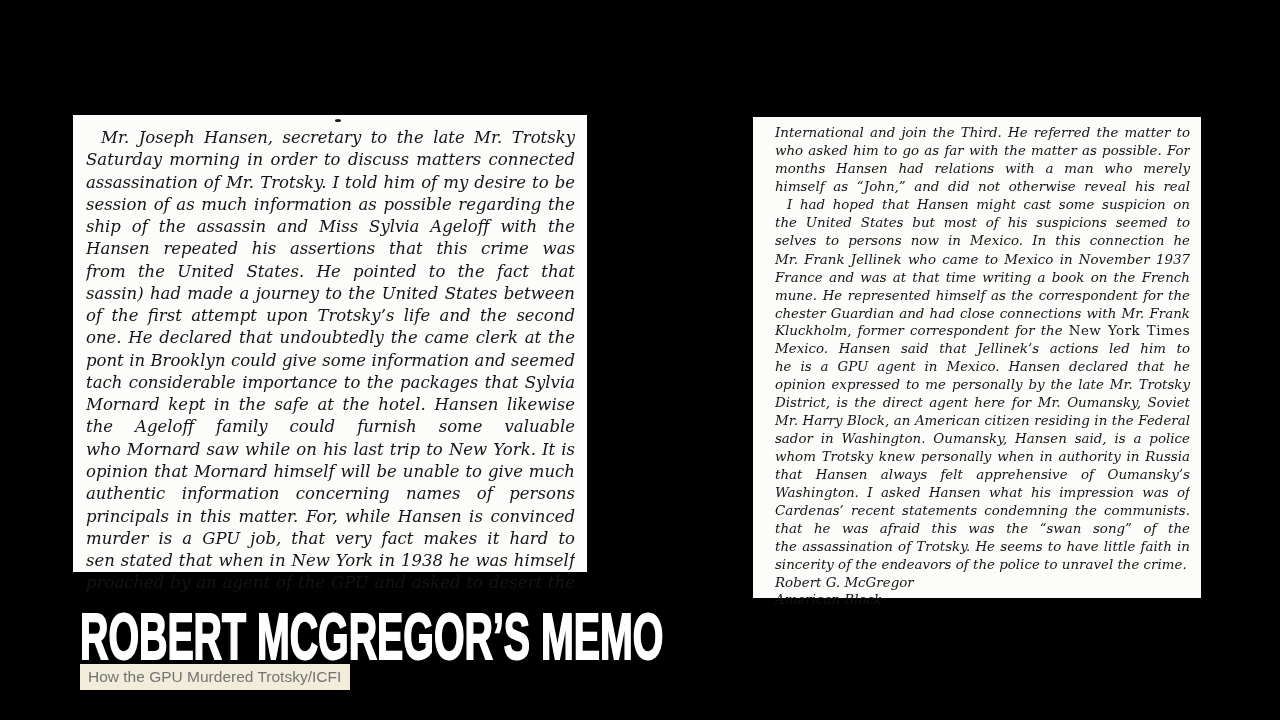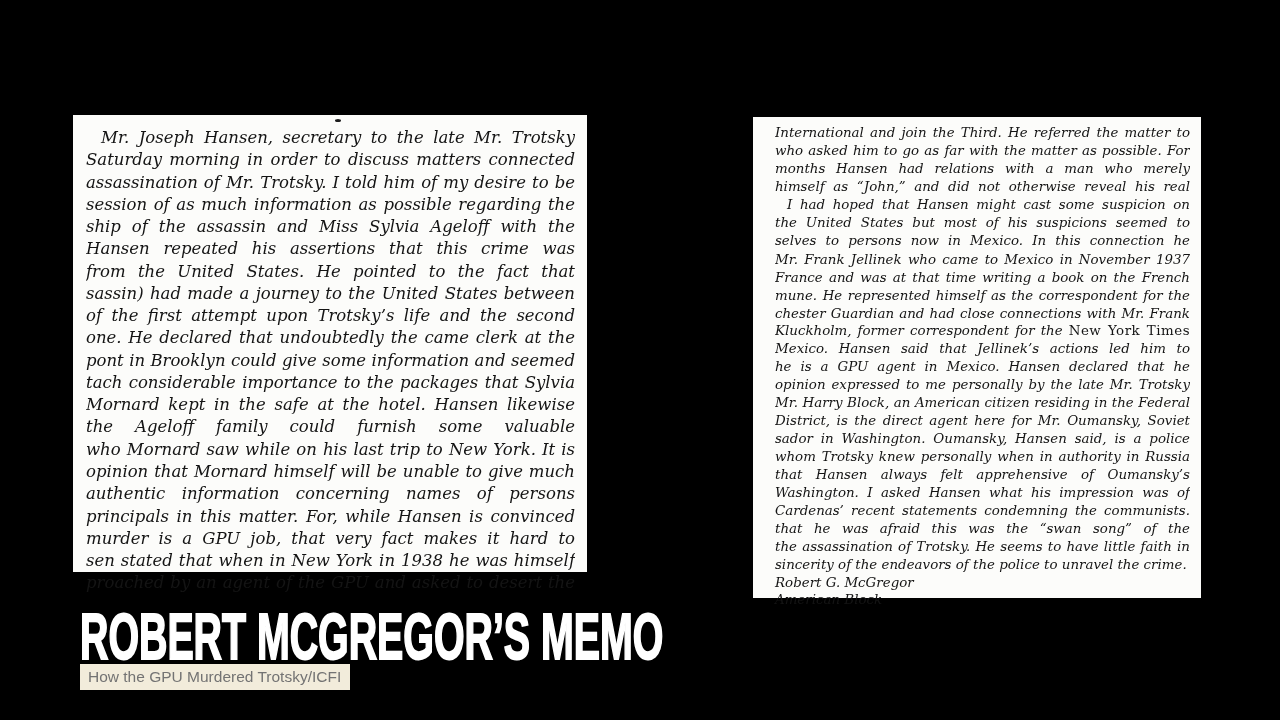--- a/index.html
+++ b/index.html
@@ -124,22 +124,22 @@
         <div class="line">the United States but most of his suspicions seemed to attach them-</div>
         <div class="line">selves to persons now in Mexico. In this connection he mentioned a</div>
         <div class="line">Mr. Frank Jellinek who came to Mexico in November 1937 from</div>
         <div class="line">France and was at that time writing a book on the French Com-</div>
         <div class="line">mune. He represented himself as the correspondent for the Man-</div>
         <div class="line">chester Guardian and had close connections with Mr. Frank</div>
         <div class="line">Kluckholm, former correspondent for the <span class="roman">New York Times</span> in</div>
         <div class="line">Mexico. Hansen said that Jellinek’s actions led him to believe that</div>
         <div class="line">he is a GPU agent in Mexico. Hansen declared that he shared the</div>
         <div class="line">opinion expressed to me personally by the late Mr. Trotsky that</div>
+        <div class="line">District, is the direct agent here for Mr. Oumansky, Soviet Ambas-</div>
         <div class="line">Mr. Harry Block, an American citizen residing in the Federal</div>
-        <div class="line">District, is the direct agent here for Mr. Oumansky, Soviet Ambas-</div>
         <div class="line">sador in Washington. Oumansky, Hansen said, is a police officer</div>
         <div class="line">whom Trotsky knew personally when in authority in Russia and</div>
         <div class="line">that Hansen always felt apprehensive of Oumansky’s presence in</div>
         <div class="line">Washington. I asked Hansen what his impression was of President</div>
         <div class="line">Cardenas’ recent statements condemning the communists. He said</div>
         <div class="line">that he was afraid this was the “swan song” of the investigation of</div>
         <div class="line">the assassination of Trotsky. He seems to have little faith in the</div>
         <div class="line nj">sincerity of the endeavors of the police to unravel the crime.</div>
       </div>
     <div class="sig">

